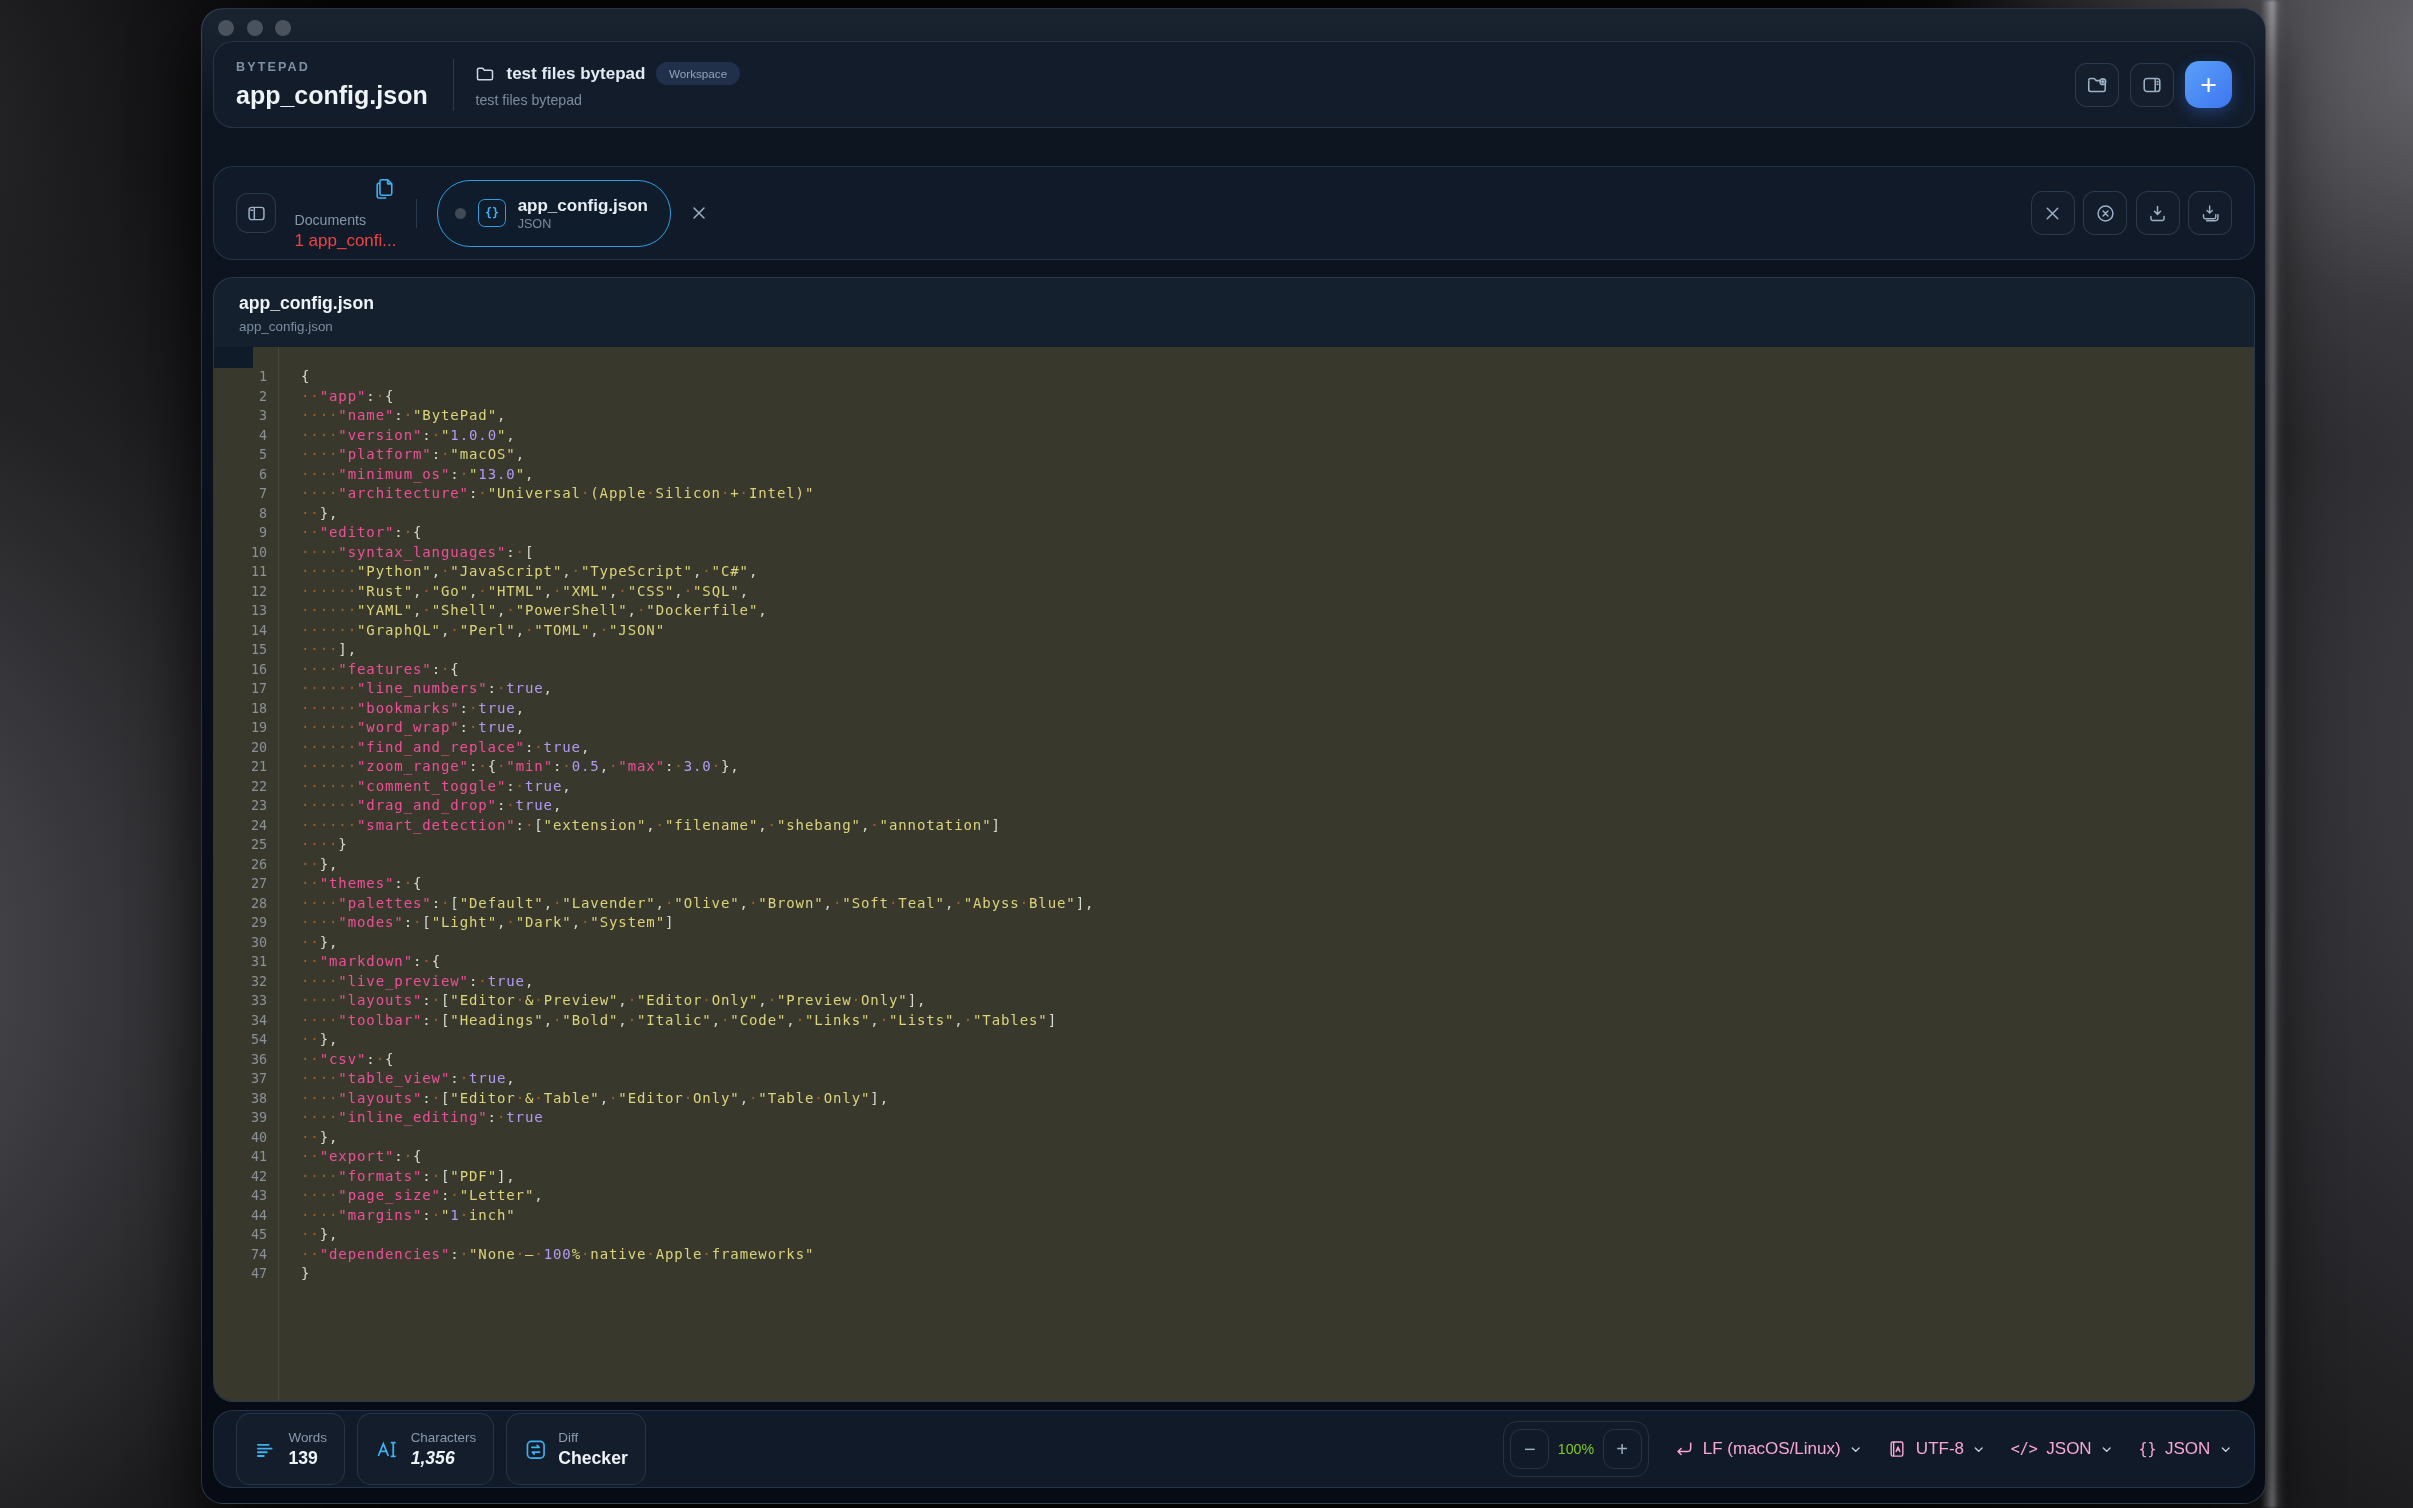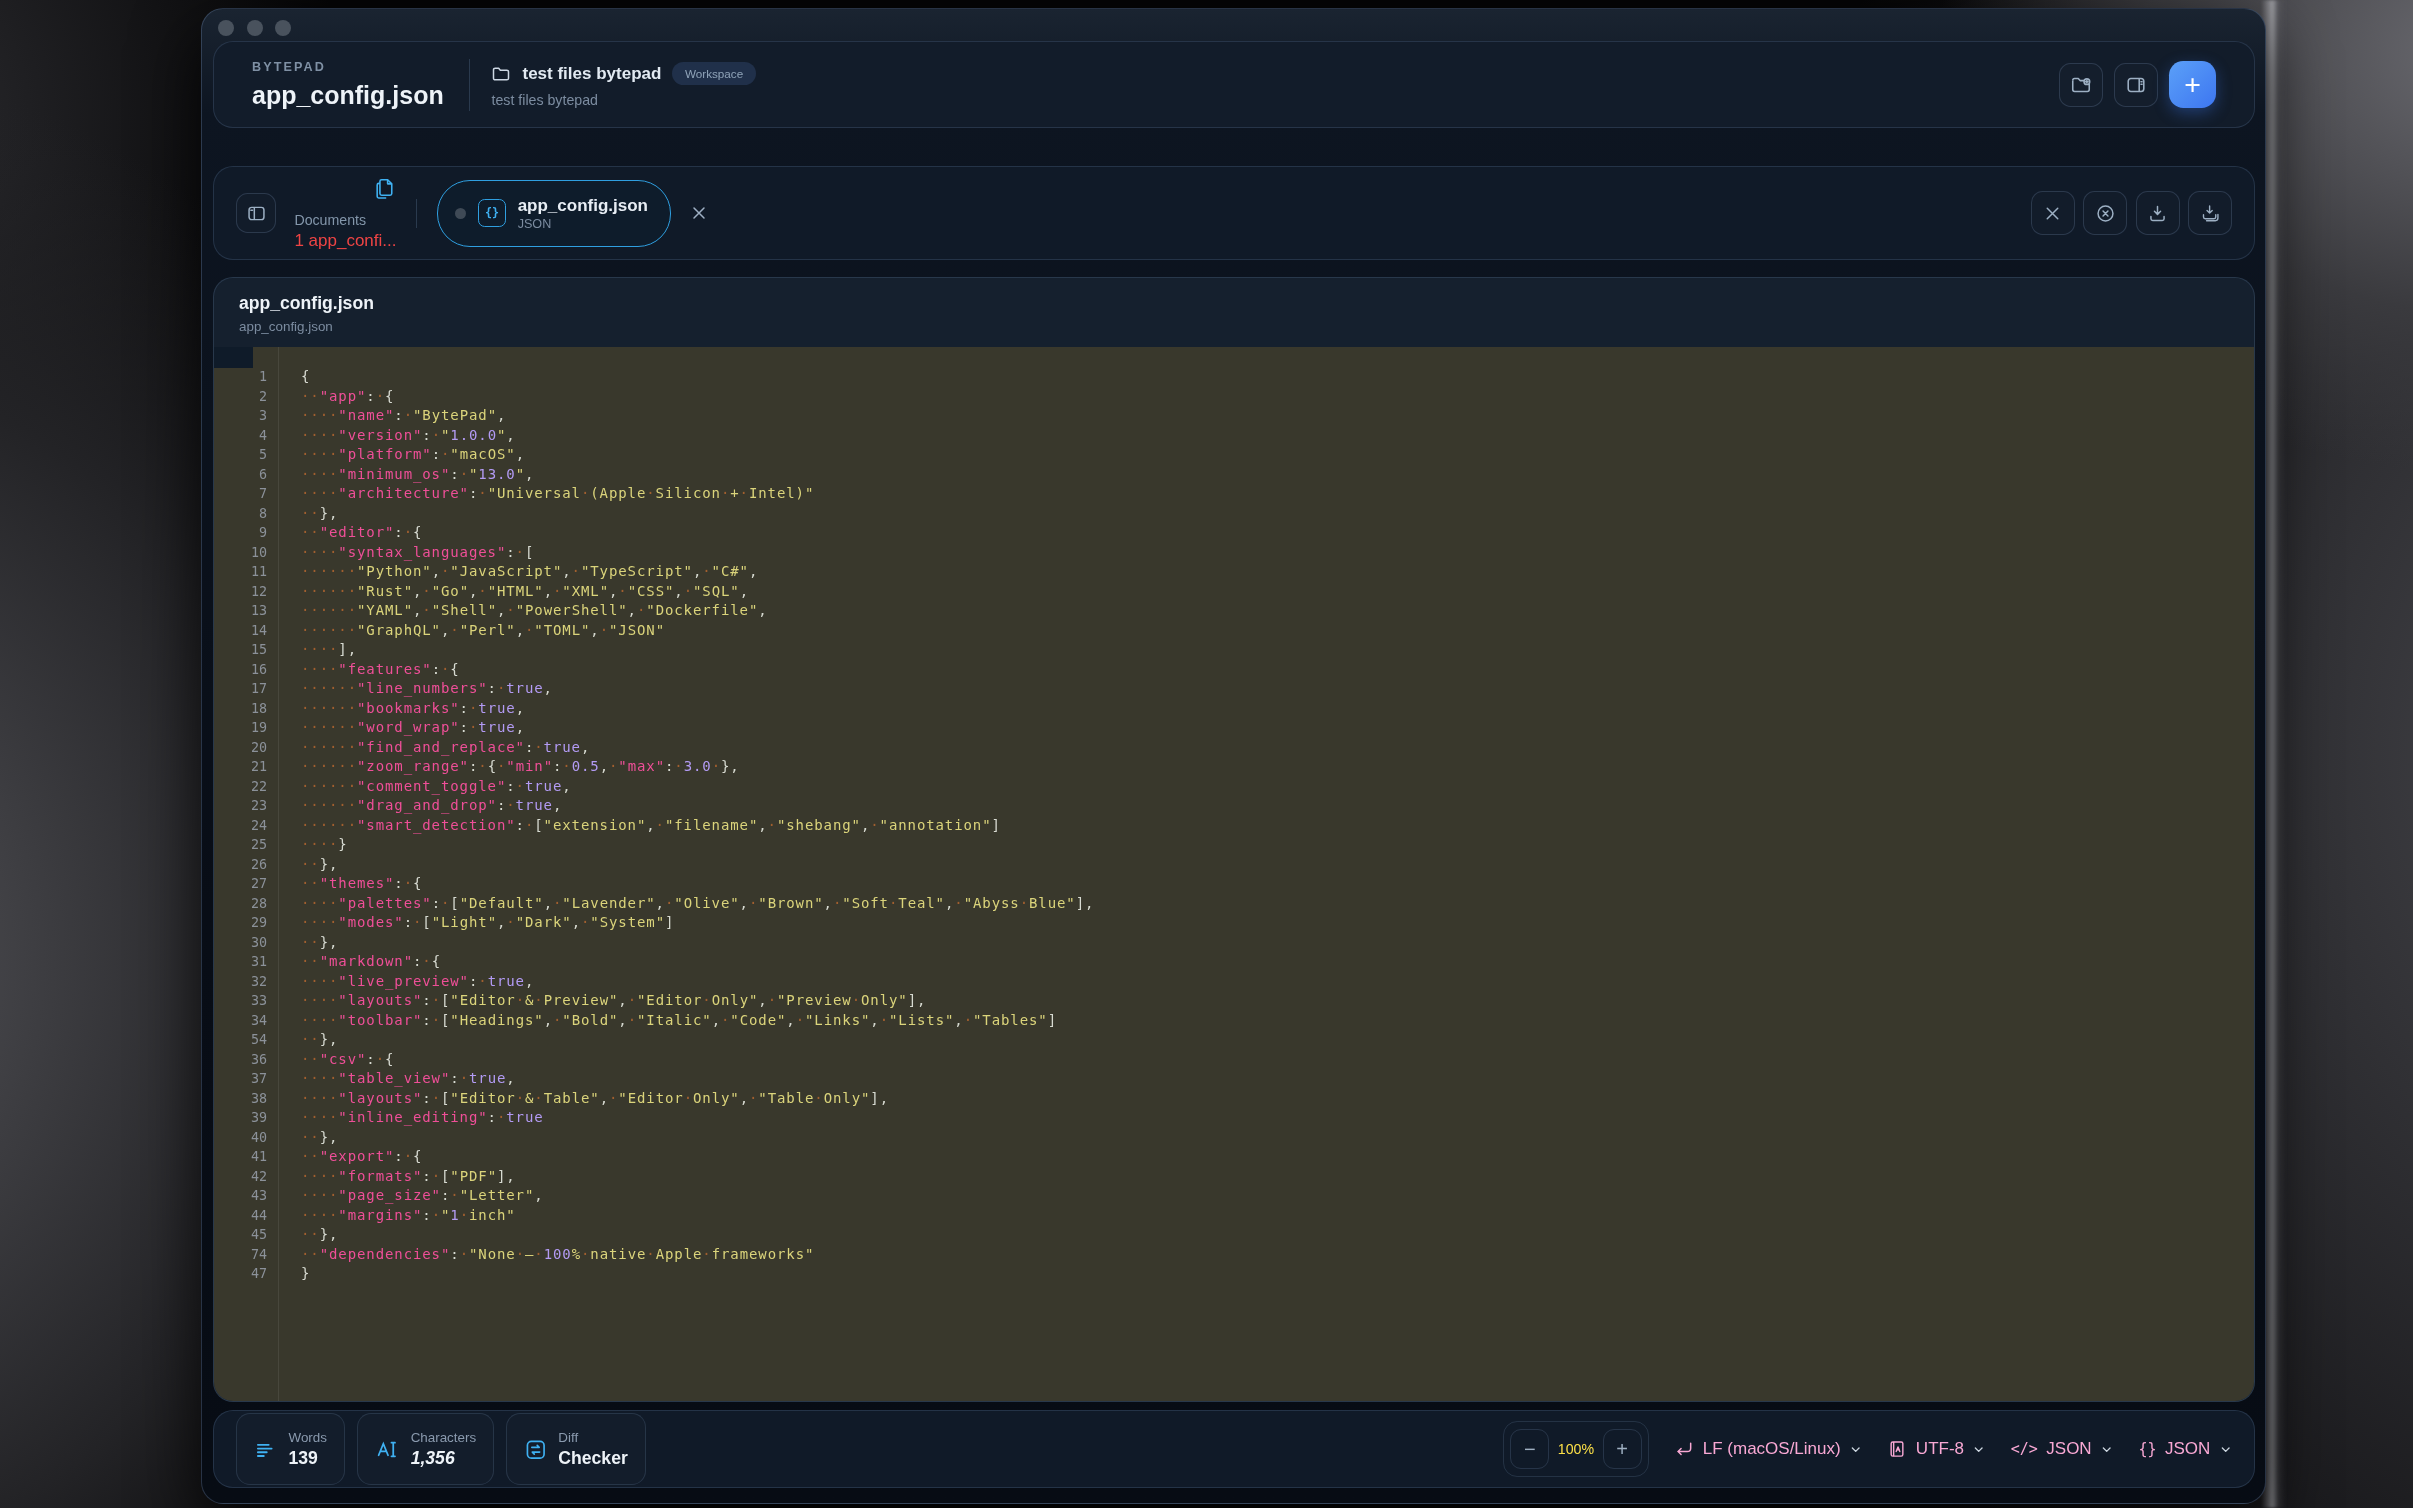--- a/index.html
+++ b/index.html
@@ -17,21 +17,21 @@
   
   .window{position:absolute;left:201px;top:8.4px;width:2063px;height:1494px;border-radius:22px;
     background:linear-gradient(180deg,#1a2431 0%,#0d1521 7%,#080d16 60%,#070c14 100%);
     border:0.8px solid rgba(124,156,196,.28);
     box-shadow:0 25px 67px rgba(0,0,0,.8);}
   .traffic{position:absolute;left:16px;top:11px;display:flex;gap:12.6px;}
   .traffic .dot{width:16px;height:16px;border-radius:50%;background:#49525d;}
   .card{position:absolute;left:11px;width:2042px;border-radius:20px;
     background:#121c2a;border:0.8px solid rgba(110,142,182,.22);box-sizing:border-box;}
   
-  .header-card{top:32px;height:87px;display:flex;align-items:center;padding:0 38px;}
+  .header-card{top:32px;height:87px;display:flex;align-items:center;padding:0 22px;}
   .brand{font-size:12.6px;font-weight:700;letter-spacing:2.1px;color:#7f90a4;margin-bottom:7.5px;}
   .doc-title{font-size:25px;font-weight:700;color:#eef3f8;}
   .vdivider{width:0.8px;height:52px;background:#2a3a4e;margin:0 22px 0 25px;}
   .ws-row{display:flex;align-items:center;gap:11px;}
   .ws-name{font-size:17px;font-weight:600;color:#e2eaf2;}
   .ws-badge{font-size:11.7px;color:#8fa3b8;background:#20304a;border-radius:11.7px;padding:5px 12.6px;}
   .ws-sub{font-size:14.2px;color:#7c8ca0;margin-top:6.7px;}
   .hdr-right{margin-left:auto;display:flex;align-items:center;gap:11px;}
   .sq-btn{width:44px;height:44px;border-radius:11.7px;border:0.8px solid rgba(130,160,200,.22);
     display:flex;align-items:center;justify-content:center;color:#9db0c4;background:rgba(255,255,255,.01);}
@@ -76,21 +76,21 @@
   .pill{display:flex;align-items:center;gap:11px;height:54px;padding:8px 17px;border-radius:14.2px;
     border:0.8px solid rgba(130,160,200,.18);background:rgba(255,255,255,.015);margin-right:11.7px;}
   .pill .icon{color:#3fb1f2;display:flex;}
   .pill .lab{font-size:13.4px;color:#8a9aae;}
   .pill .val{font-size:17.6px;font-weight:700;color:#eef3f8;margin-top:2.5px;}
   .sb-right{margin-left:auto;display:flex;align-items:center;gap:25px;}
   .zoom-group{display:flex;align-items:center;gap:6.7px;border:0.8px solid rgba(130,160,200,.18);
     border-radius:14.2px;height:54px;padding:0 6.7px;}
   .zoom-btn{width:39px;height:40px;border-radius:11px;border:0.8px solid rgba(130,160,200,.2);
     color:#9fb0c2;font-size:20px;display:flex;align-items:center;justify-content:center;background:none;}
-  .zoom-val{font-size:14.2px;color:#fde047;min-width:40px;text-align:center;}
+  .zoom-val{font-size:14.2px;color:#84cc16;min-width:40px;text-align:center;}
   .dd{display:flex;align-items:center;gap:8.4px;color:#f9a8d4;font-size:17px;}
   .dd .mono{font-family:"DejaVu Sans Mono",monospace;font-size:15px;}
   .chev{display:flex;color:#ccd6e0;}
   svg{display:block;}
 </style>
 </head>
 <body>
 
 <div class="screen">
   <div class="streak"></div>

